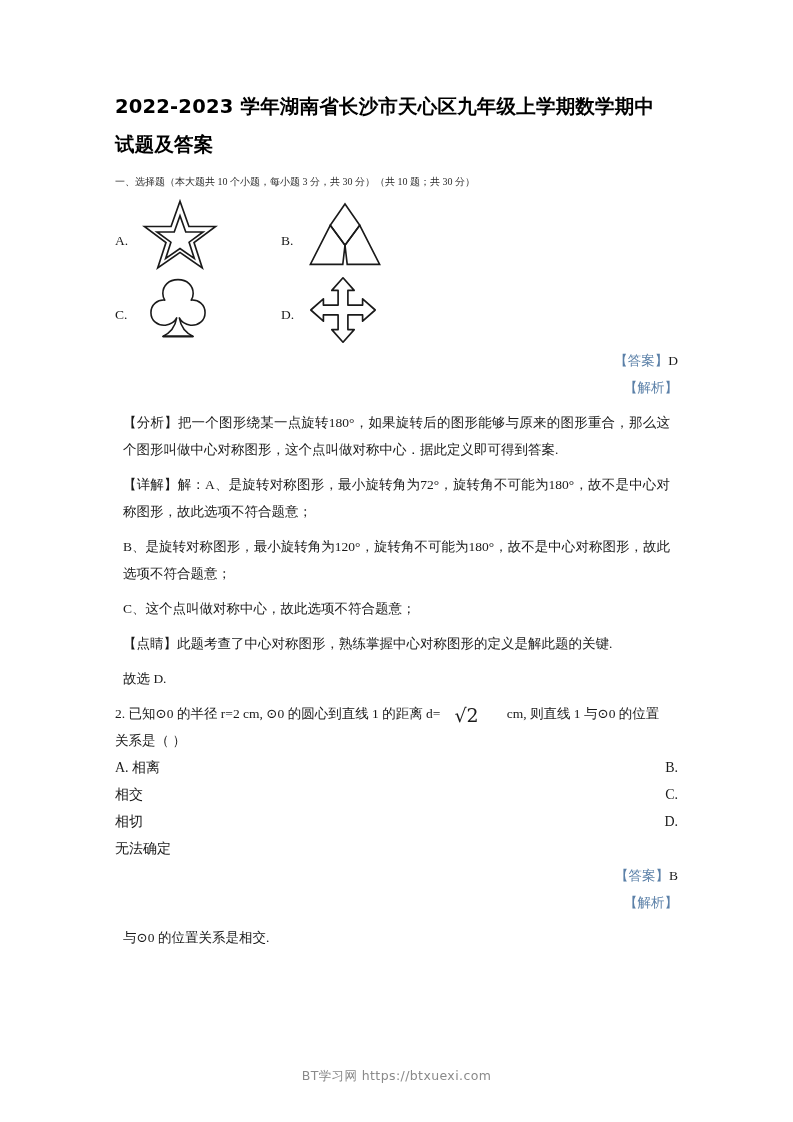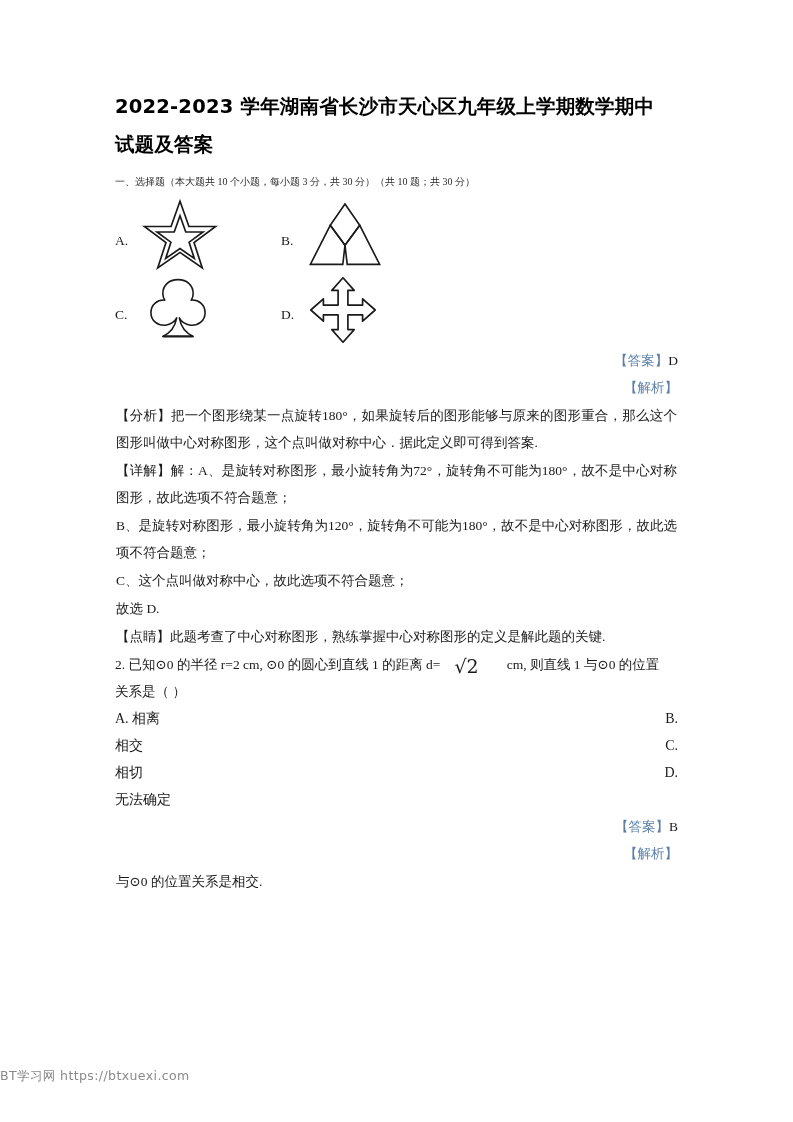--- a/index.html
+++ b/index.html
@@ -54,21 +54,21 @@
   }
   .ansline {
     font-size: 13.5px;
     line-height: 27px;
     margin: 0;
     text-align: right;
   }
   .para {
     font-size: 13.5px;
     line-height: 27px;
-    margin: 1px;
+    margin: 8px;
     text-align: justify;
   }
   .opt-row {
     position: relative;
     font-size: 14px;
     line-height: 27px;
   }
   .opt-right {
     position: absolute;
     right: 0;
@@ -98,21 +98,21 @@
     font-size: 19px;
     line-height: 1;
     vertical-align: -4px;
     padding: 0 2px;
   }
   .footer {
     position: absolute;
     left: 0;
     top: 1068px;
     width: 793px;
-    text-align: left;
+    text-align: center;
     font-family: "DejaVu Sans", "Liberation Sans", sans-serif;
     font-size: 12.5px;
     color: #8a8a8a;
     letter-spacing: 0.4px;
   }
   .sp { display: inline-block; width: 26px; }
   .sp-sm { display: inline-block; width: 12px; }
 </style>
 </head>
 <body>
@@ -171,22 +171,22 @@
       <span class="ans-label">【答案】</span><span>D</span>
     </p>
     <p class="ansline">
       <span class="ans-label">【解析】</span>
     </p>
 
     <p class="para">【分析】把一个图形绕某一点旋转180°，如果旋转后的图形能够与原来的图形重合，那么这个图形叫做中心对称图形，这个点叫做对称中心．据此定义即可得到答案.</p>
     <p class="para">【详解】解：A、是旋转对称图形，最小旋转角为72°，旋转角不可能为180°，故不是中心对称图形，故此选项不符合题意；</p>
     <p class="para">B、是旋转对称图形，最小旋转角为120°，旋转角不可能为180°，故不是中心对称图形，故此选项不符合题意；</p>
     <p class="para">C、这个点叫做对称中心，故此选项不符合题意；</p>
+    <p class="para">【点睛】此题考查了中心对称图形，熟练掌握中心对称图形的定义是解此题的关键.</p>
     <p class="para">故选 D.</p>
-    <p class="para">【点睛】此题考查了中心对称图形，熟练掌握中心对称图形的定义是解此题的关键.</p>
 
     <p class="qline">
       <span>2.</span>
       <span>已知⊙0 的半径 r=2 cm, ⊙0 的圆心到直线 1 的距离 d=</span><span class="sp-sm"></span><span class="radical">√2</span><span class="sp"></span><span>cm, 则直线 1 与⊙0 的位置</span>
     </p>
     <p class="qline">关系是（      ）</p>
 
     <div class="opt-row">
       <span>A. 相离</span>
       <span class="opt-right">B.</span>

